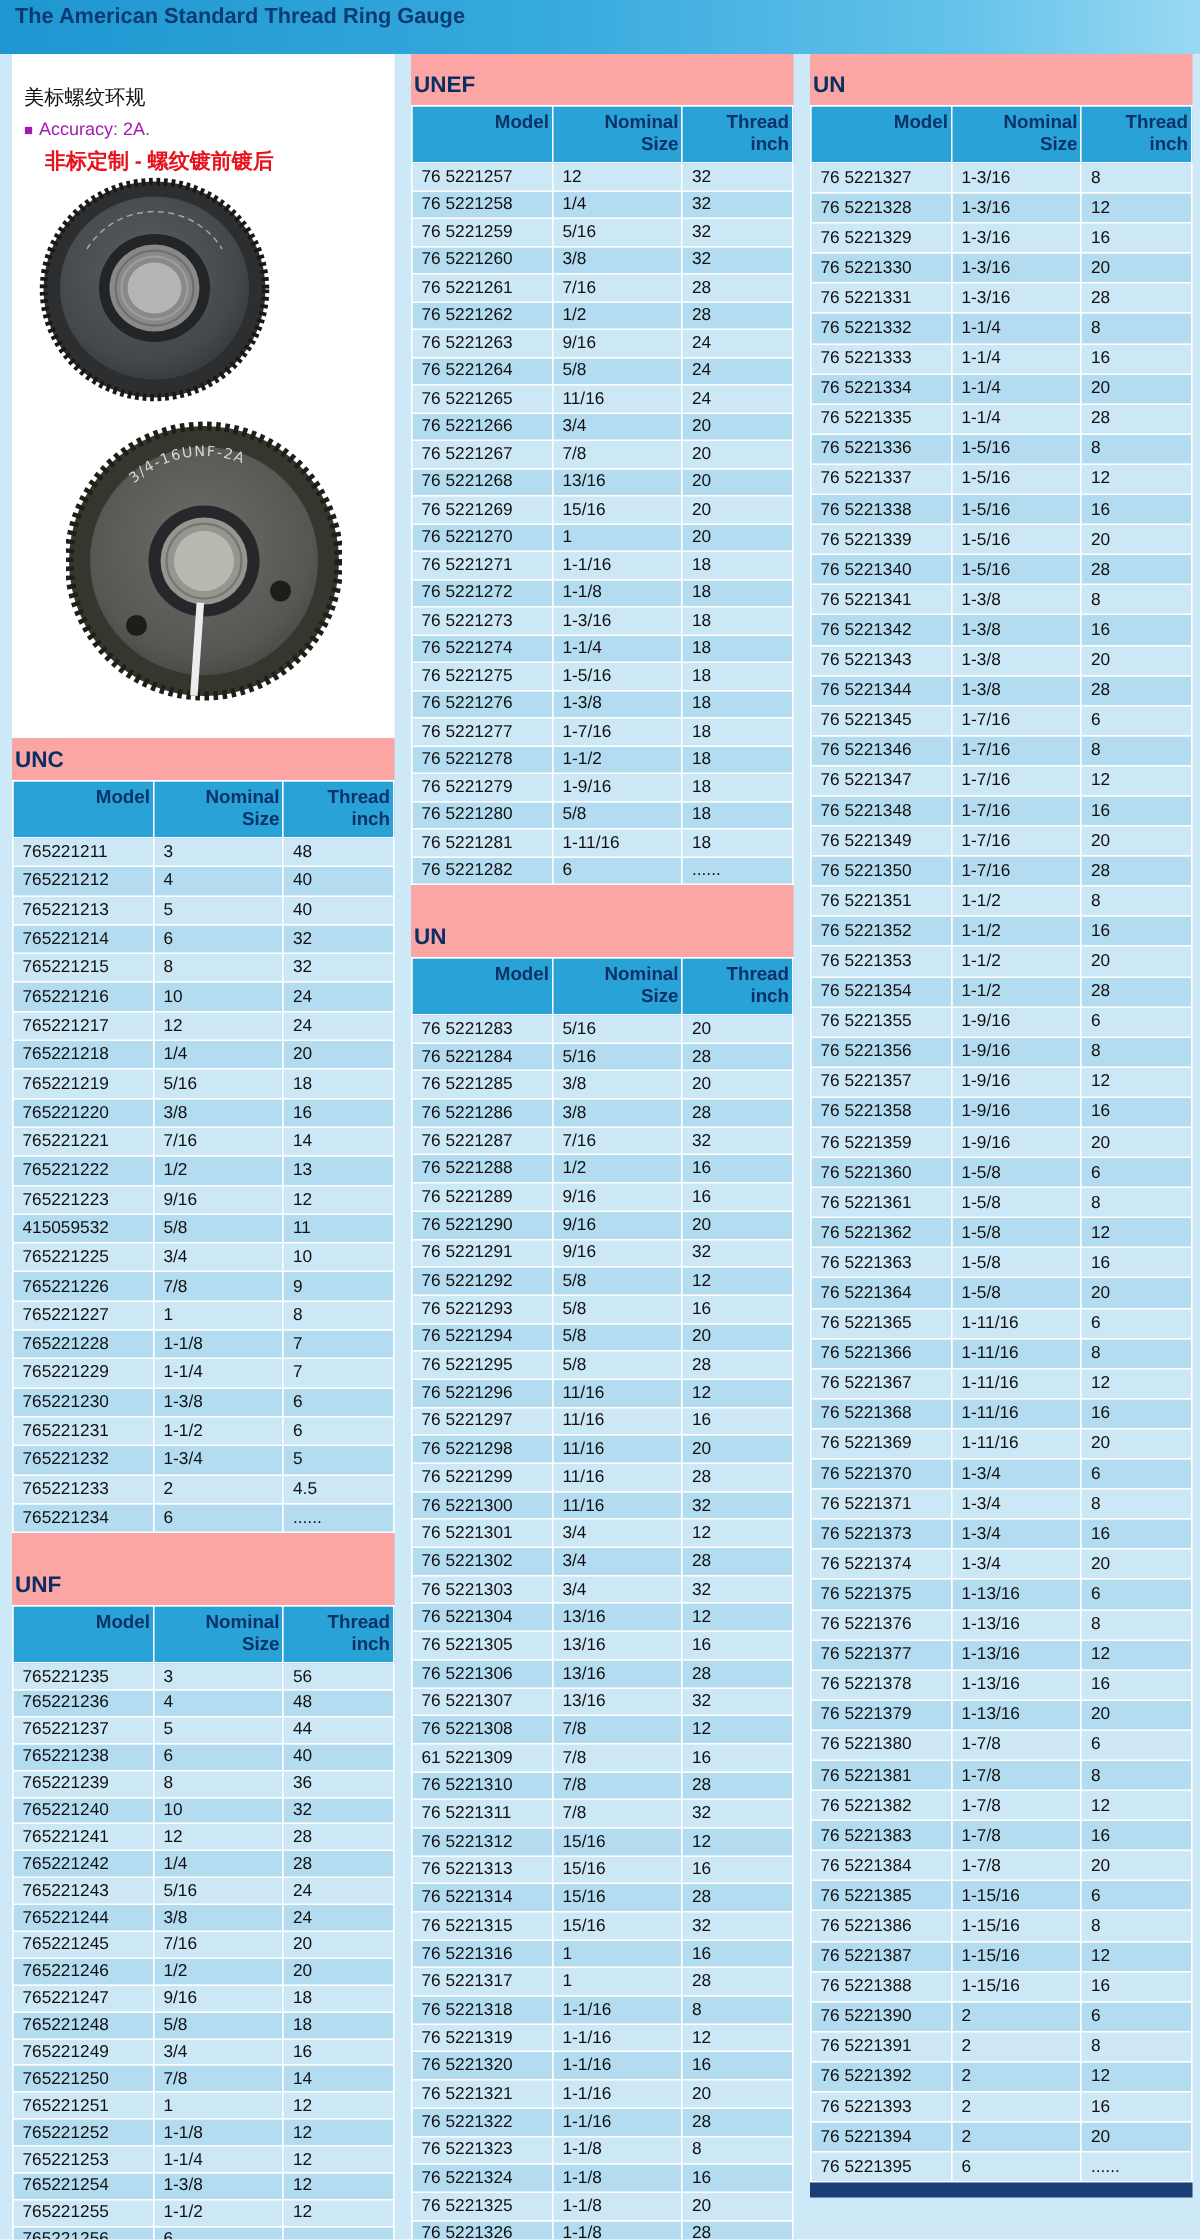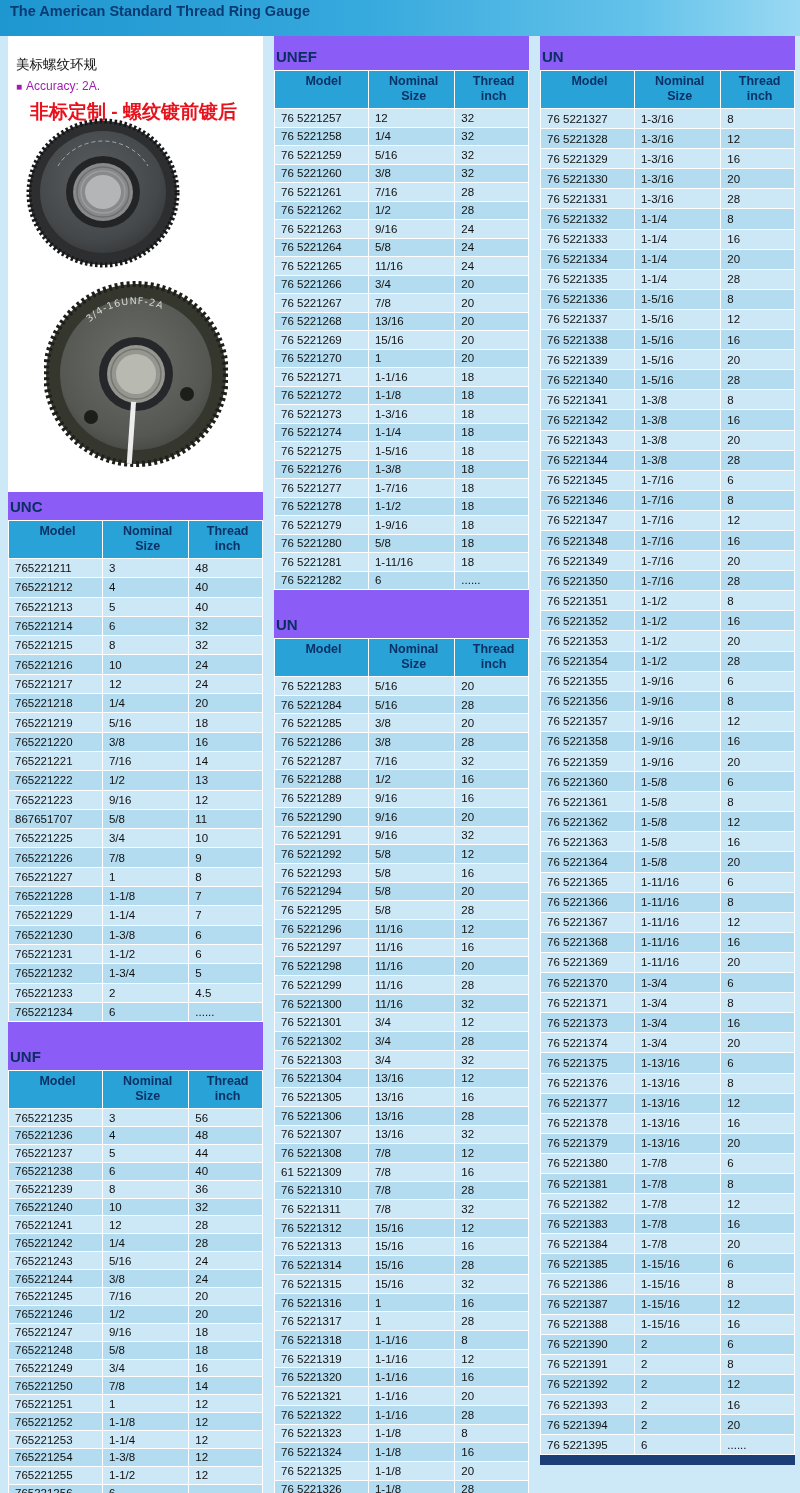--- a/index.html
+++ b/index.html
@@ -14,37 +14,37 @@
   }
 
   .content { display:flex; gap:11px; padding:0 7px 0 8px; }
   .col { width:255px; flex:0 0 255px; }
 
   
   .info-block { background:#ffffff; height:456px; position:relative; padding:20px 8px; }
   .cn-title { font-size:13.5px; color:#111; }
   .accuracy-line { font-size:12px; color:#a21caf; margin-top:5px; }
   .accuracy-line .bullet { font-size:10px; margin-right:4px; }
-  .red-note { color:#e8121c; font-weight:bold; font-size:19px; margin-top:6px; padding-left:14px; }
+  .red-note { color:#e8121c; font-weight:bold; font-size:14px; margin-top:6px; padding-left:14px; }
   .photo { position:absolute; }
   .photo1 { left:16px; top:78px; }
   .photo2 { left:36px; top:240px; }
 
   
-  .sec-label { background:#8b5cf6; color:#0b2e63; font-weight:bold; font-size:15px; padding:6px 2px 5px; }
+  .sec-label { background:#fca5a5; color:#0b2e63; font-weight:bold; font-size:15px; padding:6px 2px 5px; }
   .sec-label.gap { padding-top:26px; }
 
   
   table.gauge { width:100%; border-collapse:collapse; table-layout:fixed; }
   table.gauge col.c1 { width:37%; }
   table.gauge col.c2 { width:34%; }
   table.gauge col.c3 { width:29%; }
   table.gauge th {
     background:#29a2d8; color:#0b3266; font-weight:bold; font-size:12.5px;
-    text-align:center; vertical-align:top; height:38px; line-height:15px;
+    text-align:right; vertical-align:top; height:38px; line-height:15px;
     padding:3px 2px 0 6px; border:1px solid #ffffff;
   }
   table.gauge td {
     font-size:11.5px; color:#101010; padding:0 2px 0 6px;
     border:1px solid #ffffff; white-space:nowrap; overflow:hidden;
   }
   table.gauge tbody tr:nth-child(odd) td  { background:#cce7f6; }
   table.gauge tbody tr:nth-child(even) td { background:#b4dcf0; }
   .t-unc td     { height:19.3px; }
   .t-unf td     { height:17.9px; }
@@ -191,21 +191,21 @@
               <td>765221222</td>
               <td>1/2</td>
               <td>13</td>
             </tr>
             <tr>
               <td>765221223</td>
               <td>9/16</td>
               <td>12</td>
             </tr>
             <tr>
-              <td>867651707</td>
+              <td>415059532</td>
               <td>5/8</td>
               <td>11</td>
             </tr>
             <tr>
               <td>765221225</td>
               <td>3/4</td>
               <td>10</td>
             </tr>
             <tr>
               <td>765221226</td>

